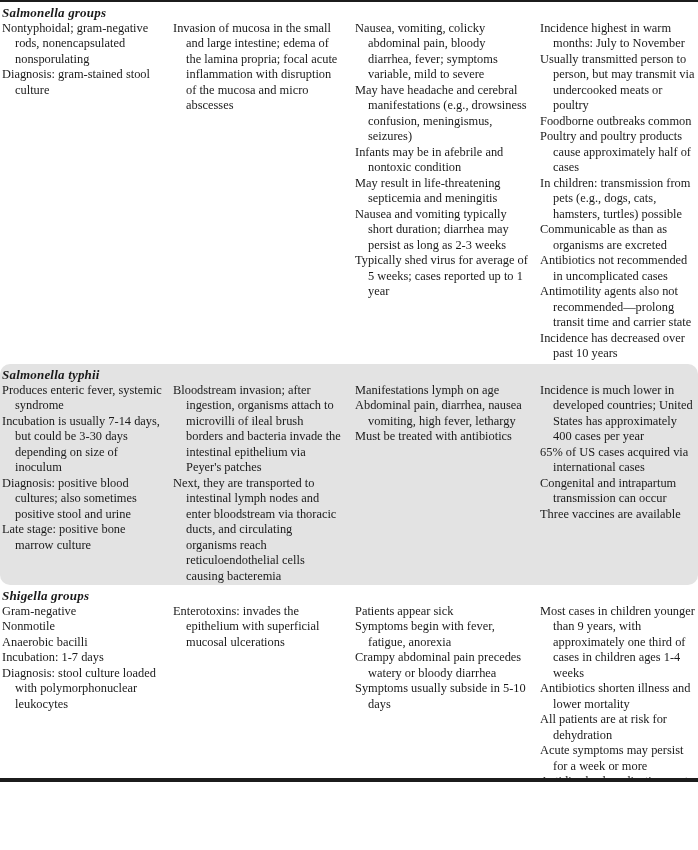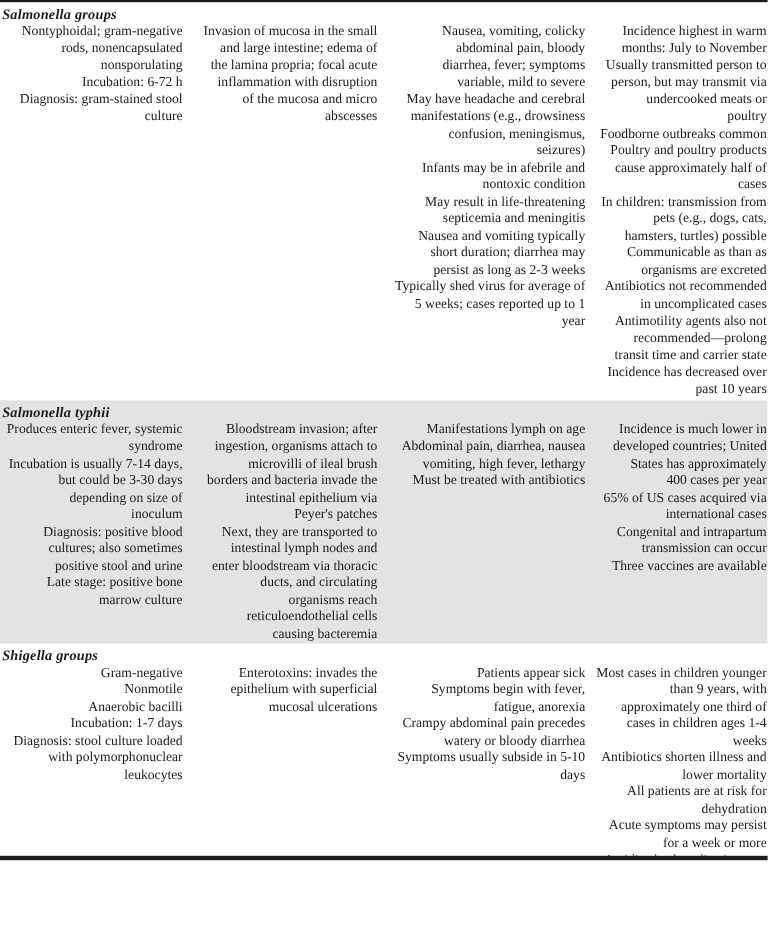--- a/index.html
+++ b/index.html
@@ -22,20 +22,21 @@
     border-bottom: 4px solid #1c1c1c;
     overflow: hidden;
     background: #ffffff;
   }
   .row-section {
     box-sizing: border-box;
     padding-top: 3px;
   }
   .row-section.shaded {
     background: var(--shaded-bg, #e3e3e3);
+    border-radius: 10px;
   }
   .row-section.s1 { min-height: 362px; }
   .row-section.s2 { min-height: 221px; }
   .row-section.s3 { min-height: 258px; }
   .section-header {
     font-weight: bold;
     font-style: italic;
     font-size: 13px;
     line-height: 15.5px;
     padding-left: 2px;
@@ -52,34 +53,32 @@
     box-sizing: border-box;
   }
   .col-1 { padding-left: 2px;  padding-right: 5px; }
   .col-2 { padding-left: 2px;  padding-right: 4px; }
   .col-3 { padding-left: 8px;  padding-right: 5px; }
   .col-4 { padding-left: 3px;  padding-right: 1px; }
   .entry {
     margin: 0;
     padding-left: 13px;
     text-indent: -13px;
-    text-align: right;
   }
 </style>
 </head>
 <body>
 
 <div class="page">
   <div>
       <section class="row-section s1">
         <div class="section-header">Salmonella groups</div>
         <div class="cols">
           <div class="col col-1">
             <p class="entry">Nontyphoidal; gram-negative rods, nonencapsulated nonsporulating</p>
-            <p class="entry">Incubation: 6-72 h</p>
             <p class="entry">Diagnosis: gram-stained stool culture</p>
           </div>
           <div class="col col-2">
             <p class="entry">Invasion of mucosa in the small and large intestine; edema of the lamina propria; focal acute inflammation with disruption of the mucosa and micro abscesses</p>
           </div>
           <div class="col col-3">
             <p class="entry">Nausea, vomiting, colicky abdominal pain, bloody diarrhea, fever; symptoms variable, mild to severe</p>
             <p class="entry">May have headache and cerebral manifestations (e.g., drowsiness confusion, meningismus, seizures)</p>
             <p class="entry">Infants may be in afebrile and nontoxic condition</p>
             <p class="entry">May result in life-threatening septicemia and meningitis</p>

